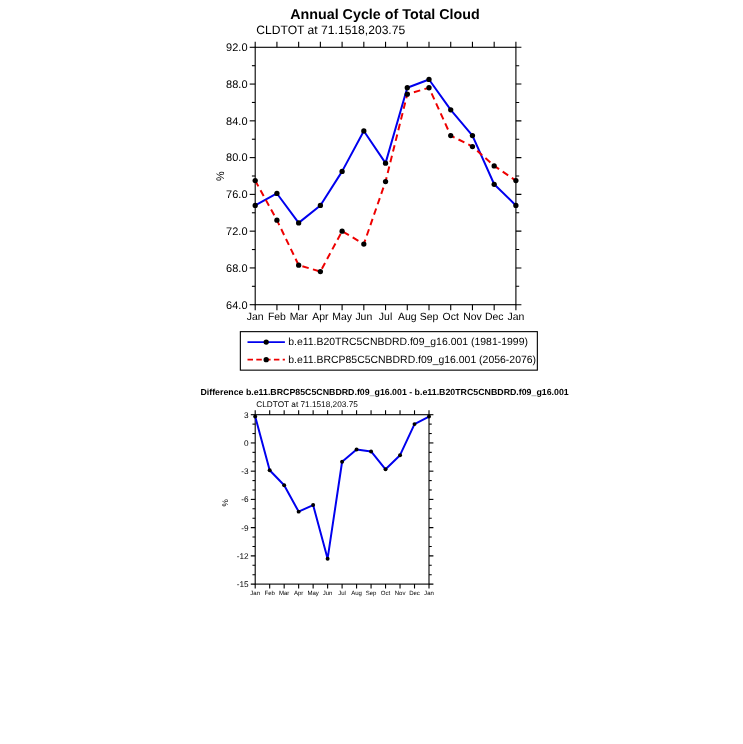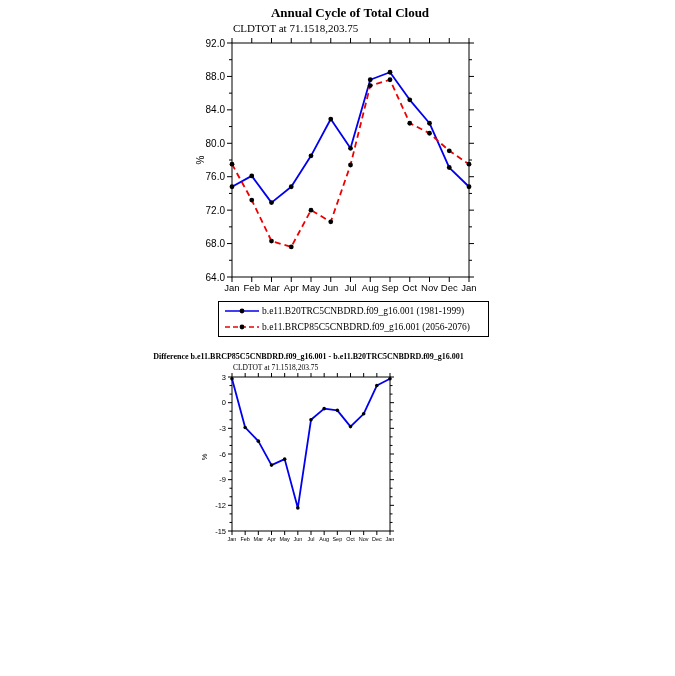--- a/index.html
+++ b/index.html
@@ -1,34 +1,34 @@
 <!DOCTYPE html>
 <html><head>
 <meta charset="utf-8">
 <style>
   html,body{margin:0;padding:0;background:#fff;}
   .canvas{
     position:relative;width:675px;height:676px;background:#ffffff;overflow:hidden;
     font-family:"Liberation Sans", sans-serif;color:#000;
   }
-  .abs{position:absolute;font-family:Liberation Serif, serif;}
+  .abs{position:absolute;}
   .main-title{left:190px;top:5px;width:320px;text-align:center;font-size:13px;font-weight:bold;}
   .main-subtitle{left:233px;top:22px;font-size:11px;}
   svg.chart{position:absolute;overflow:visible;}
   #chart1-svg{left:190px;top:36px;}
   #chart2-svg{left:190px;top:372px;}
   svg text{font-family:"Liberation Sans", sans-serif;fill:#000;}
   .legend{
     left:218px;top:301px;width:271px;border:1px solid #000;background:#fff;
     padding:1px 0;box-sizing:border-box;
   }
   .legend-row{display:flex;align-items:center;height:16px;padding-left:5px;white-space:nowrap;}
   .legend-label{font-size:9.5px;margin-left:2px;letter-spacing:0px;}
   .legend-sample{flex:0 0 auto;}
-  .diff-title{left:100px;top:352px;width:417px;text-align:center;font-size:8px;font-weight:bold;}
+  .diff-title{left:100px;top:352px;width:417px;text-align:right;font-size:8px;font-weight:bold;}
   .diff-subtitle{left:233px;top:363px;font-size:7.5px;}
 </style>
 </head>
 <body>
 
 <div class="canvas">
 
   <div class="abs main-title">Annual Cycle of Total Cloud</div>
   <div class="abs main-subtitle">CLDTOT at 71.1518,203.75</div>
 

